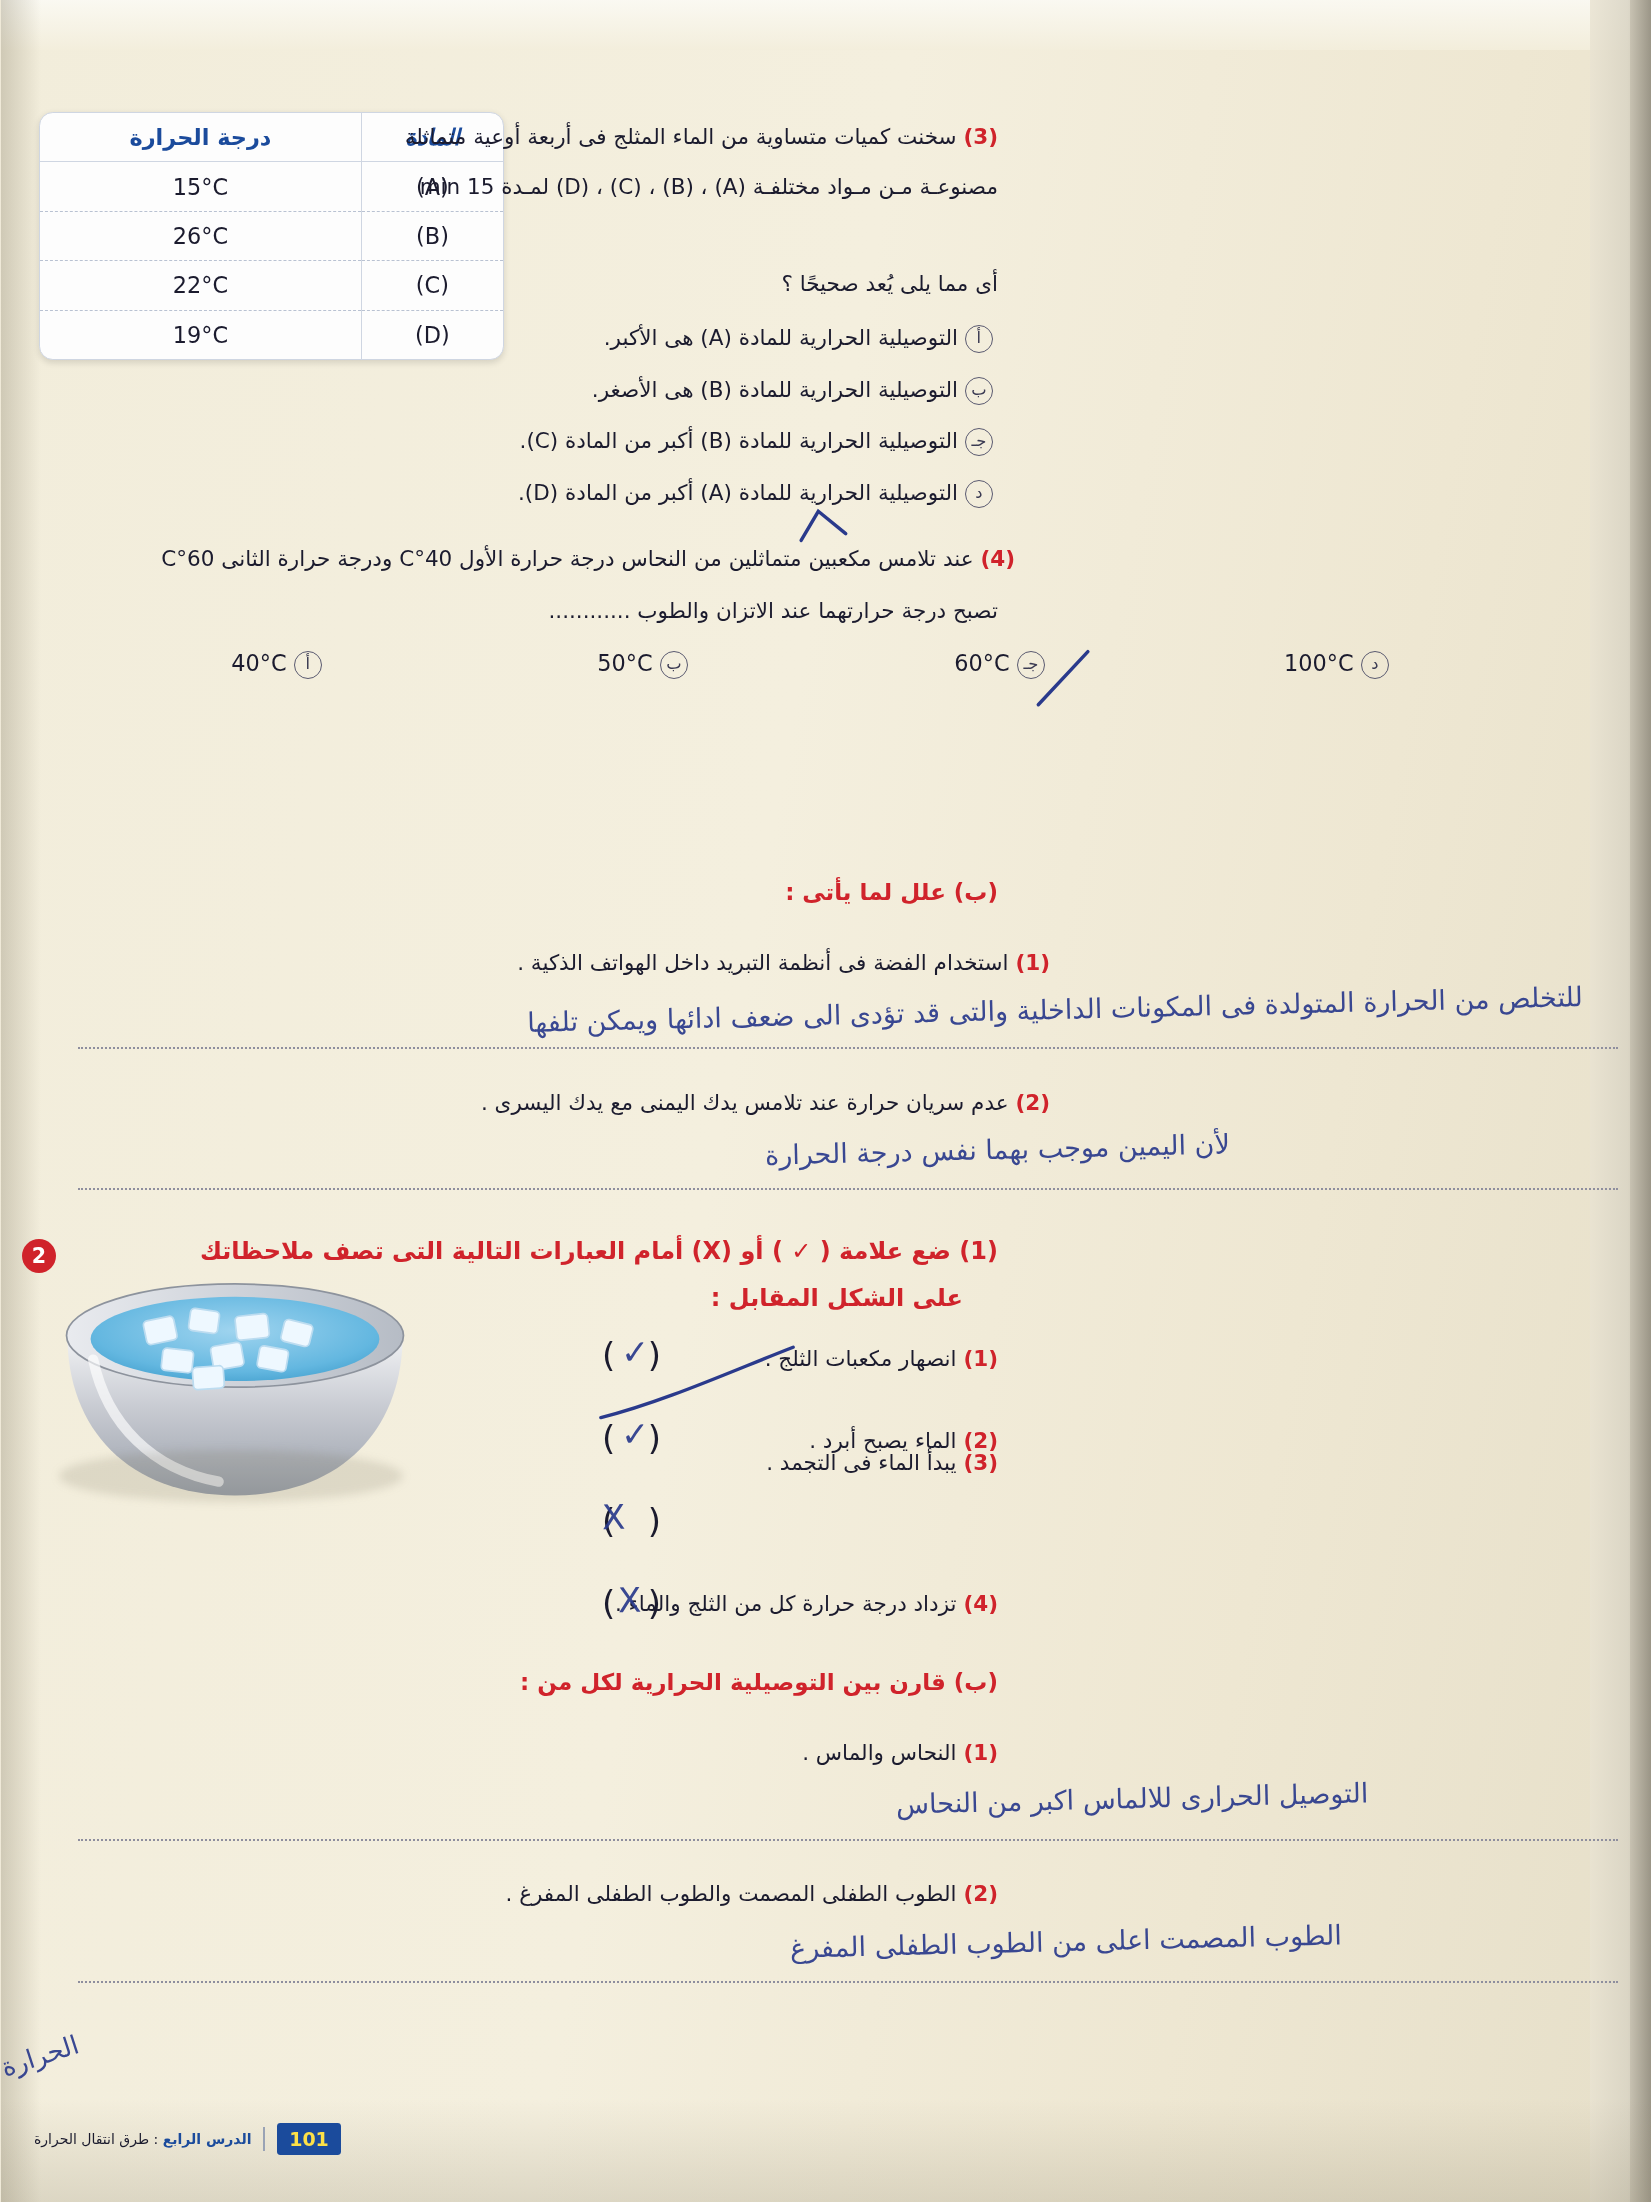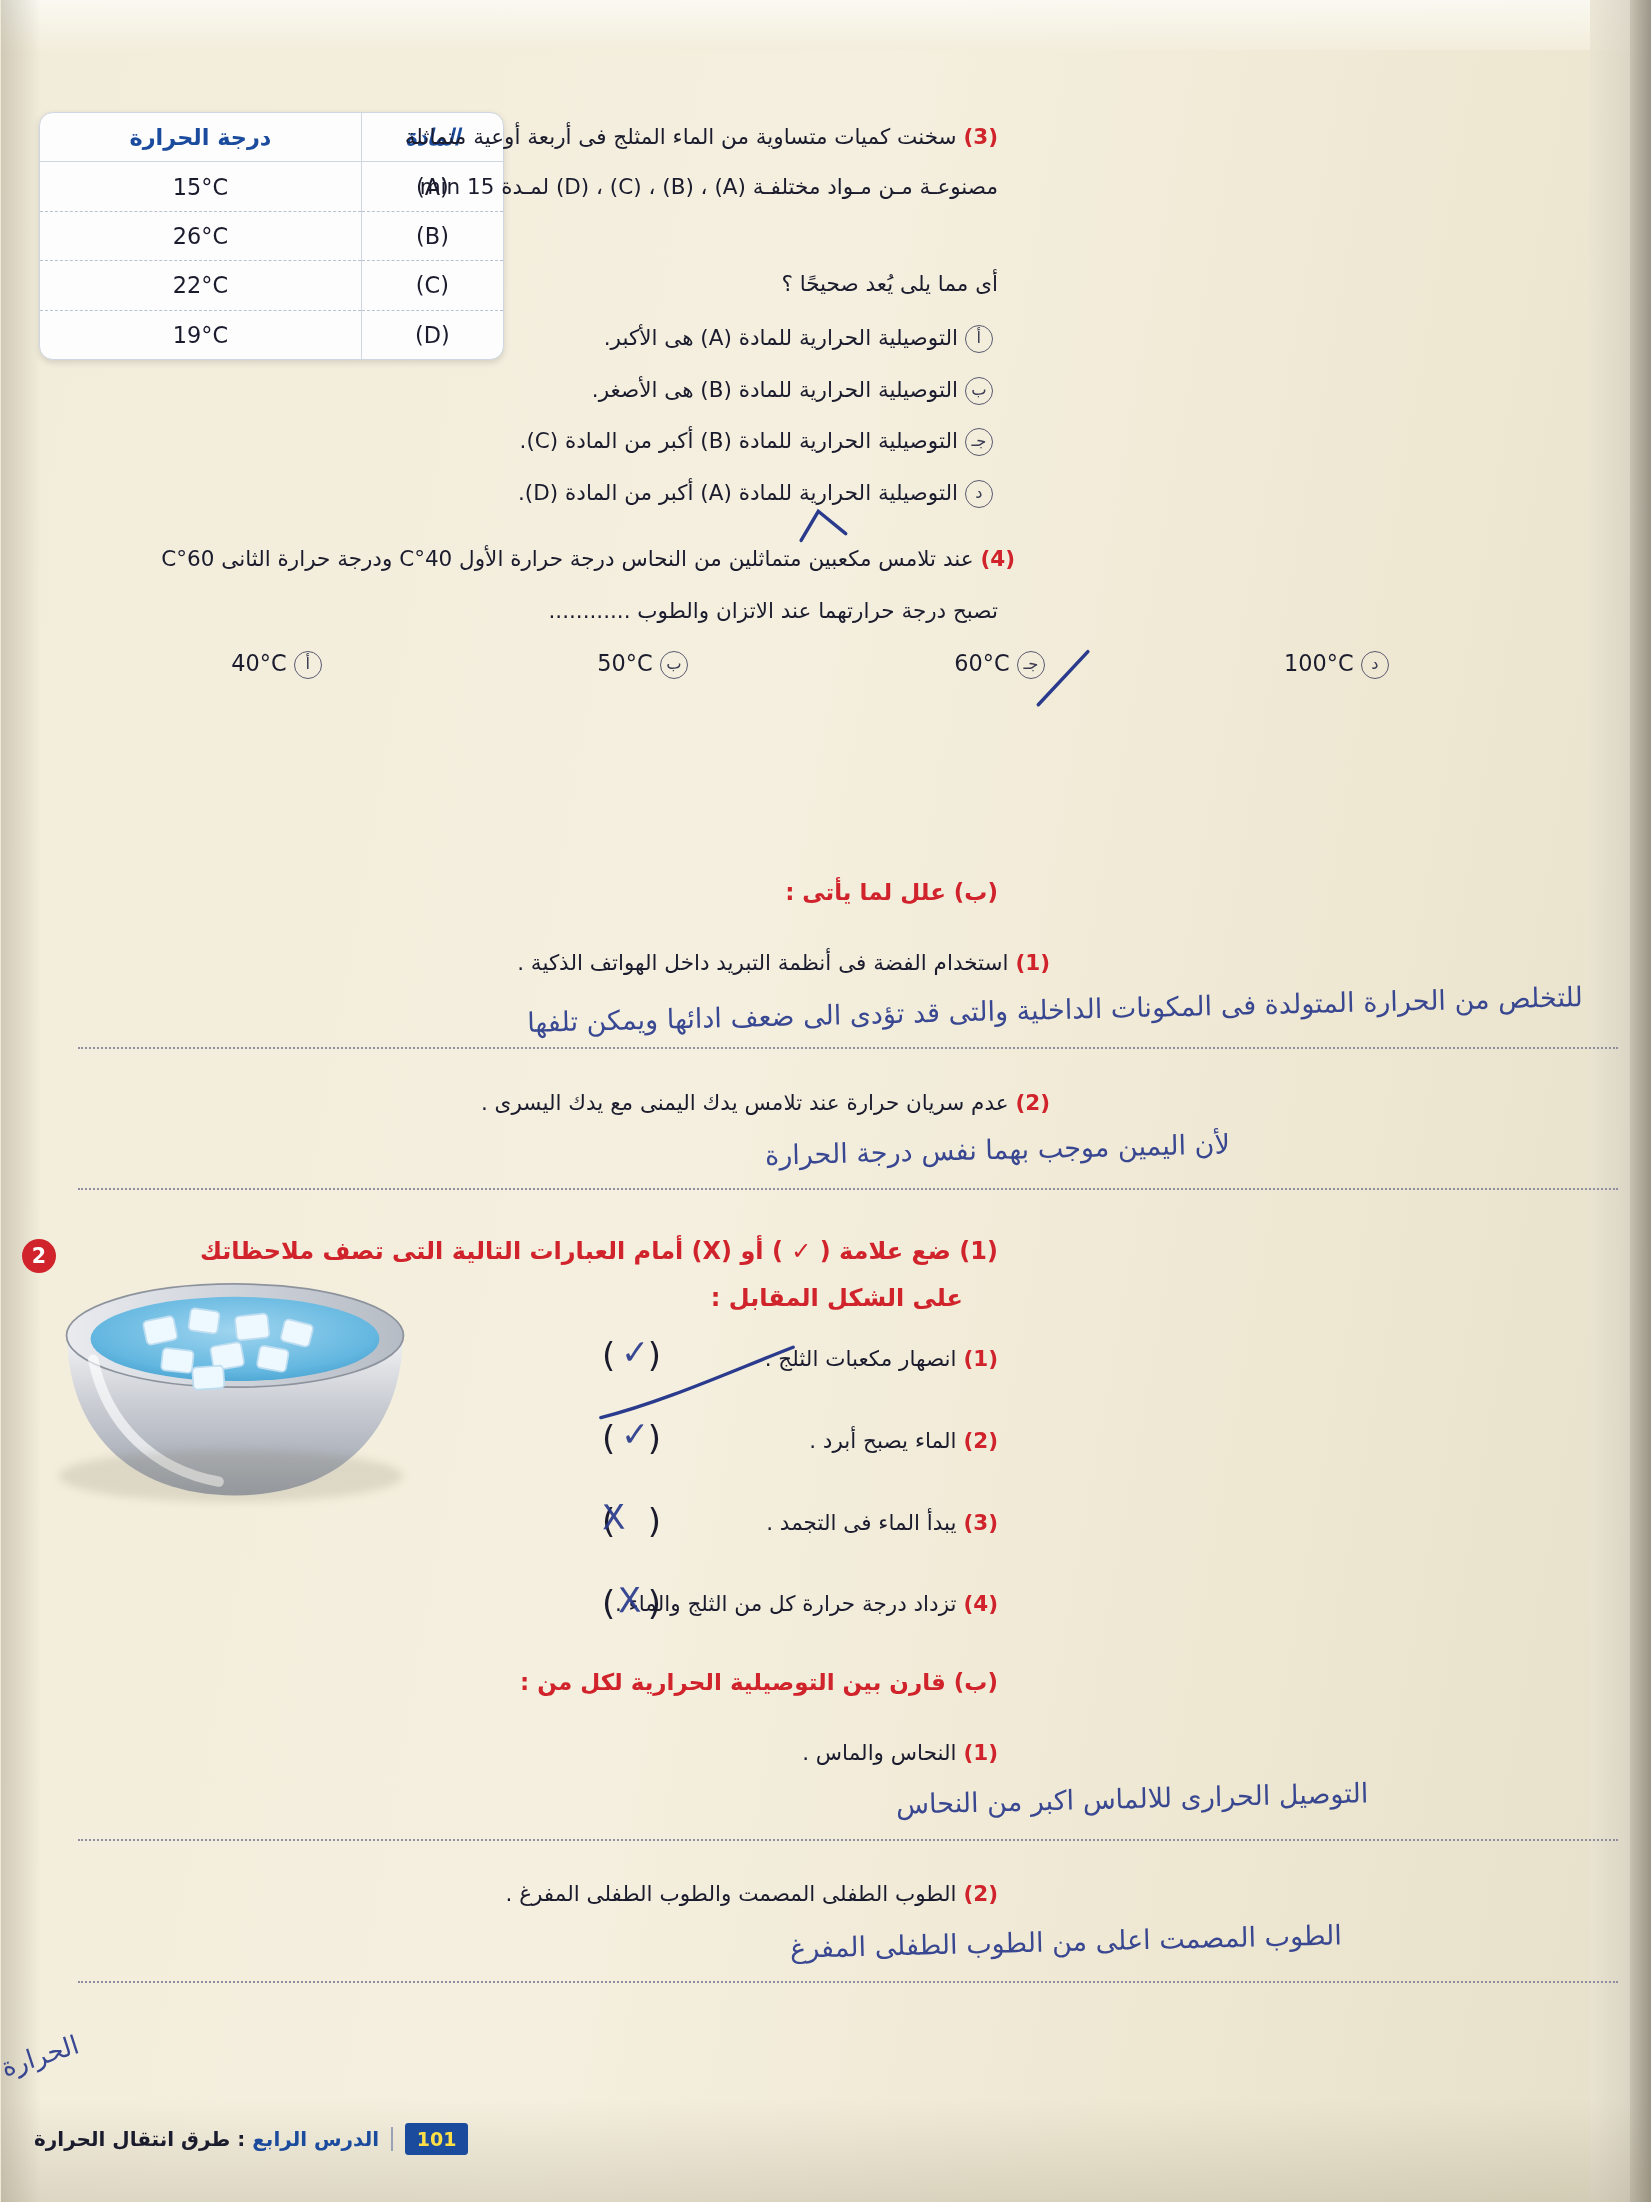--- a/index.html
+++ b/index.html
@@ -139,21 +139,21 @@
   
   .footer{
     position:absolute;left:34px;bottom:48px;
     display:flex;align-items:center;gap:12px;direction:rtl;
   }
   .pagebox{
     background:#1b4b9c;color:#fde047;font-size:19px;font-weight:bold;
     padding:5.2px 12px;border-radius:3.4px;
   }
   .footer-sep{width:1.7px;height:24px;background:#9aa3b5;}
-  .footer-txt{font-size:20px;color:#1b1b2e;direction:rtl;font-weight:bold;}
+  .footer-txt{font-size:14px;color:#1b1b2e;direction:rtl;}
   .footer-txt b{color:#1b4b9c;}
   .checkmark{
     position:absolute;color:#2a3a8c;font-size:38px;
     font-family:"DejaVu Sans", sans-serif;
   }
 </style>
 </head>
 <body>
 
 <div class="page">
@@ -268,21 +268,21 @@
   <div class="heading" style="right:689px;top:1284px;font-size:24px;">على الشكل المقابل :</div>
 
   <div class="q" style="right:654px;top:1342px;">
     <span class="qnum">(1)</span>
     <span>انصهار مكعبات الثلج .</span>
   </div>
   <div class="q" style="right:654px;top:1424px;">
     <span class="qnum">(2)</span>
     <span>الماء يصبح أبرد .</span>
   </div>
-  <div class="q" style="right:654px;top:1506px;margin-left:39px;">
+  <div class="q" style="right:654px;top:1446px;margin-left:39px;">
     <span class="qnum">(3)</span>
     <span>يبدأ الماء فى التجمد .</span>
   </div>
   <div class="q" style="right:654px;top:1587px;">
     <span class="qnum">(4)</span>
     <span>تزداد درجة حرارة كل من الثلج والماء .</span>
   </div>
 
   <div style="position:absolute;left:602px;top:1335px;font-size:34px;color:#1b1b2e;">( &nbsp; )</div>
   <div style="position:absolute;left:602px;top:1418px;font-size:34px;color:#1b1b2e;">( &nbsp; )</div>

